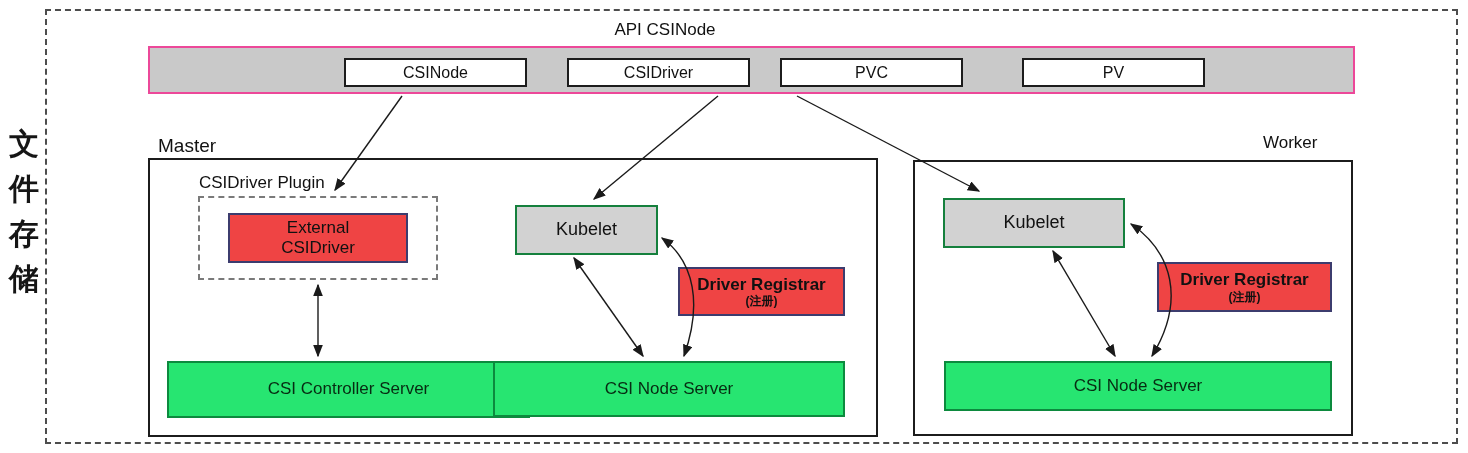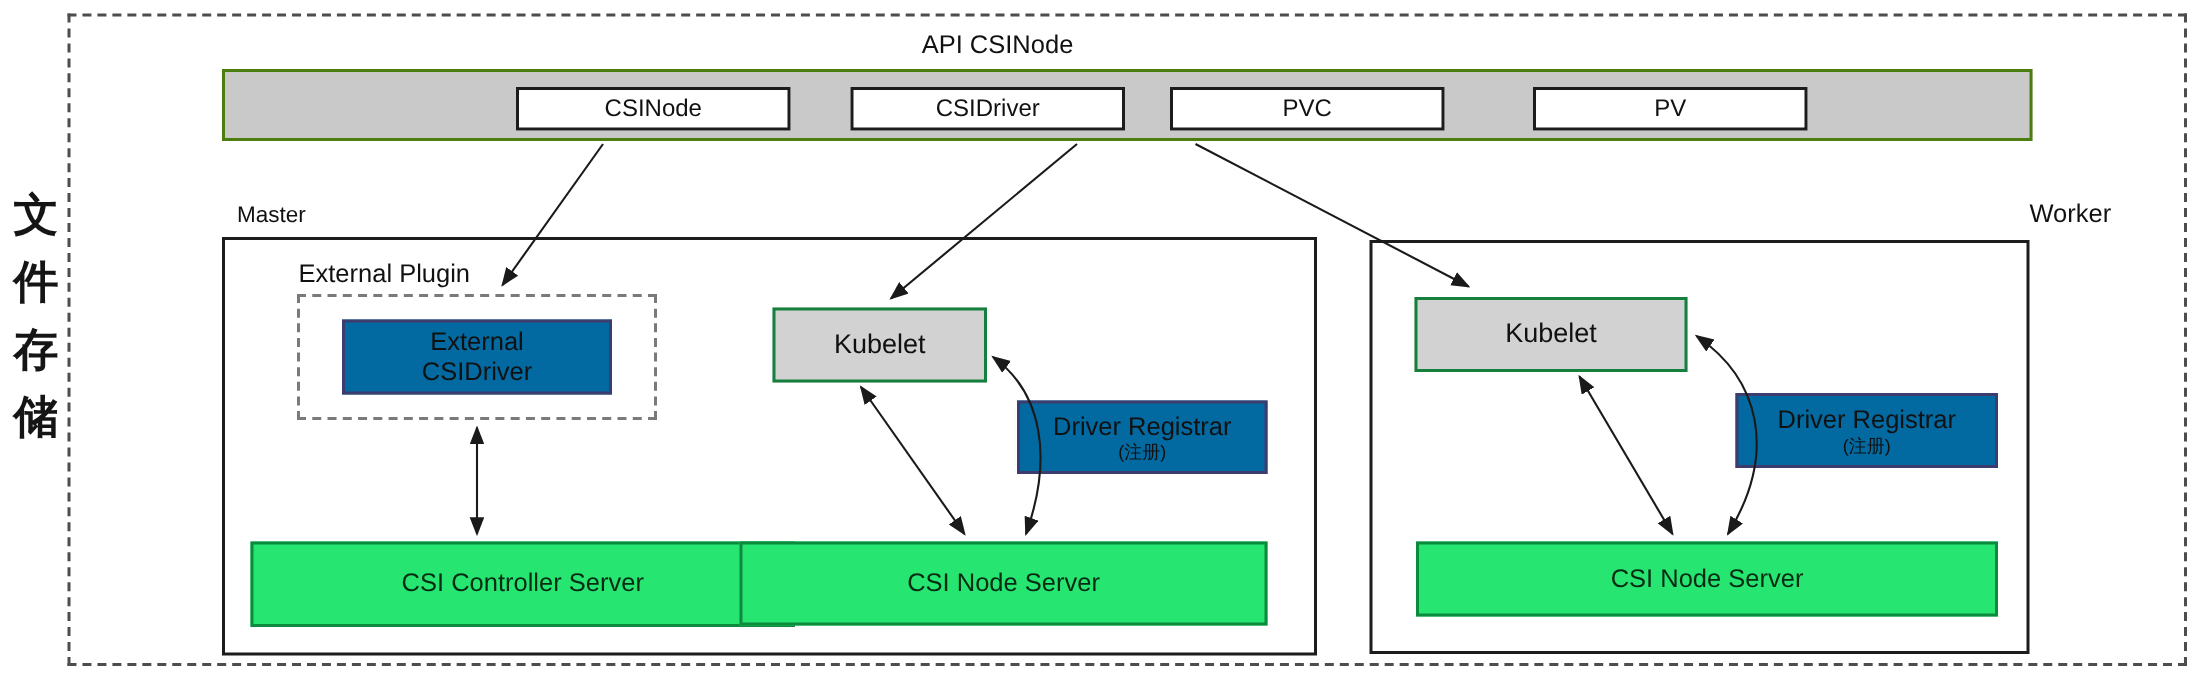--- a/index.html
+++ b/index.html
@@ -34,52 +34,52 @@
   #side-label {
     left: 4px; top: 121px; width: 40px;
     display: flex; flex-direction: column; align-items: center;
     font-size: 30px; font-weight: 600; color: #151515;
   }
   #side-label span { line-height: 45px; }
 
   
   #api-bar {
     left: 148px; top: 46px; width: 1207px; height: 48px;
-    background: #c9c9c9; border: 2px solid #4d7c0f;
+    background: #c9c9c9; border: 2px solid #ec4899;
   }
   .resource-box {
     top: 10px; height: 29px;
     background: #ffffff; border: 2px solid #1c1c1c;
     font-size: 16px;
   }
   #api-title { left: 600px; top: 20px; width: 130px; text-align: center; font-size: 17px; }
 
   
   .section-box { background: #ffffff; border: 2px solid #1c1c1c; }
   #master-box { left: 148px; top: 158px; width: 730px; height: 279px; }
   #worker-box { left: 913px; top: 160px; width: 440px; height: 276px; }
-  #master-title { left: 158px; top: 135px; font-size: 15px; }
-  #worker-title { left: 1353px; top: 133px; font-size: 17px; }
+  #master-title { left: 158px; top: 135px; font-size: 19px; }
+  #worker-title { left: 1263px; top: 133px; font-size: 17px; }
 
   
   #external-plugin-label { left: 199px; top: 173px; font-size: 17px; }
   #external-plugin-box {
     left: 198px; top: 196px; width: 240px; height: 84px;
     border: 2px dashed #7a7a7a; background: transparent;
   }
   .lavender {
-    background: #0369a1; border: 2px solid #3c3c6e;
+    background: #ef4444; border: 2px solid #3c3c6e;
   }
   #external-provisioner { left: 228px; top: 213px; width: 180px; height: 50px; font-size: 17px; }
 
   .gray-box { background: #d2d2d2; border: 2px solid #15803d; font-size: 18px; }
   #kubelet-master { left: 515px; top: 205px; width: 143px; height: 50px; }
   #kubelet-worker { left: 943px; top: 198px; width: 182px; height: 50px; }
 
-  .registrar { font-size: 17px; }
+  .registrar { font-size: 17px; font-weight: bold; }
   .registrar .sub { font-size: 12px; line-height: 1.1; }
   #driver-registrar-master { left: 678px; top: 267px; width: 167px; height: 49px; }
   #driver-registrar-worker { left: 1157px; top: 262px; width: 175px; height: 50px; }
 
   .green-box {
     background: #27e571; border: 2px solid #0c8a3e;
     font-size: 17px; color: #072b12;
   }
   #csi-controller-server { left: 167px; top: 361px; width: 363px; height: 57px; }
   #csi-node-server-master { left: 493px; top: 361px; width: 352px; height: 56px; }
@@ -106,21 +106,21 @@
   <div id="api-bar" class="abs">
     <div class="box resource-box" style="left:194px; width:183px;">CSINode</div>
     <div class="box resource-box" style="left:630px; width:183px;">PVC</div>
     <div class="box resource-box" style="left:417px; width:183px;">CSIDriver</div>
     <div class="box resource-box" style="left:872px; width:183px;">PV</div>
   </div>
 
   <div id="master-title" class="lbl">Master</div>
   <div id="master-box" class="abs section-box"></div>
 
-  <div id="external-plugin-label" class="lbl">External Plugin</div>
+  <div id="external-plugin-label" class="lbl">CSIDriver Plugin</div>
   <div id="external-plugin-box" class="abs"></div>
 
   <div id="external-provisioner" class="box lavender">
     <span>External</span>
     <span>CSIDriver</span>
   </div>
 
   <div id="kubelet-master" class="box gray-box">Kubelet</div>
 
   <div id="driver-registrar-master" class="box lavender registrar">

